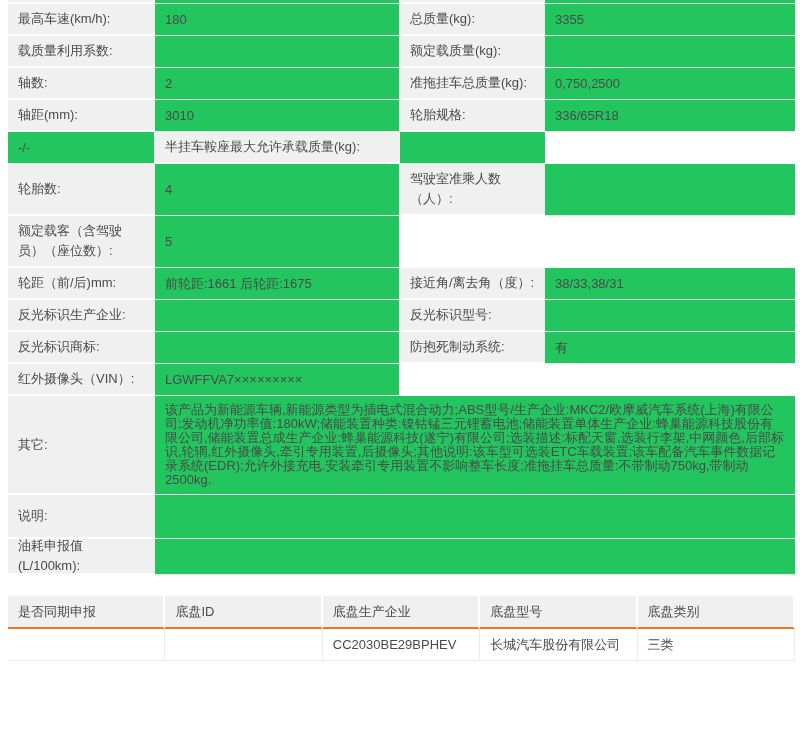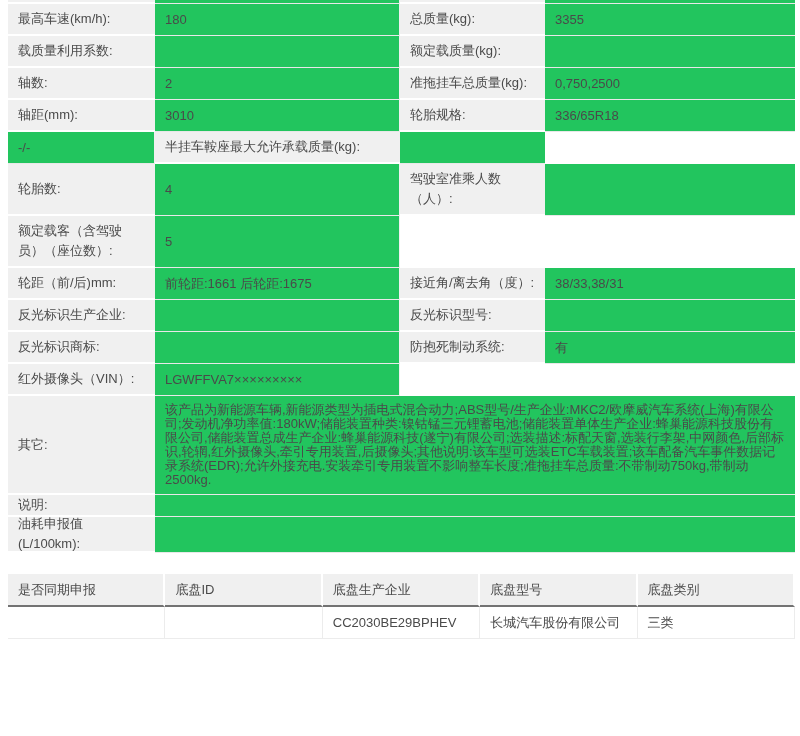--- a/index.html
+++ b/index.html
@@ -15,27 +15,27 @@
   .cell{
     padding:5px 10px;line-height:20px;min-height:20px;
     display:flex;align-items:center;box-sizing:border-box;
   }
   .label{background:#f0f0f0;border-bottom:2px solid #ffffff;}
   .value{background:#22c55e;border-bottom:1px solid #e8e8e8;}
   .v1{border-right:1px solid #f0f0f0;}
   .blank{background:#ffffff;border-bottom:none;}
   .partial .cell{padding:0;min-height:4px;height:4px;}
   .longtext{display:block;line-height:14px;padding-top:7px;padding-bottom:7px;}
-  .rowgap{height:22px;}
+  .rowgap{height:44px;}
   .rowgap2{height:36px;}
   
   .info-table{margin:21px 5px 0 8px;display:grid;grid-template-columns:repeat(5,1fr);}
   .hcell{
     background:#f0f0f0;padding:6px 10px;line-height:19px;
-    border-right:2px solid #ffffff;border-bottom:2px solid #737373;
+    border-right:2px solid #ffffff;border-bottom:2px solid #f97316;
     box-sizing:border-box;
   }
   .hcell:last-child{border-right:none;}
   .dcell{
     background:#ffffff;padding:6px 10px;line-height:19px;min-height:31px;
     border-right:1px solid #ececec;border-bottom:1px solid #ececec;
     box-sizing:border-box;
   }
   .dcell:first-child{border-left:1px solid #ececec;}
 </style>

